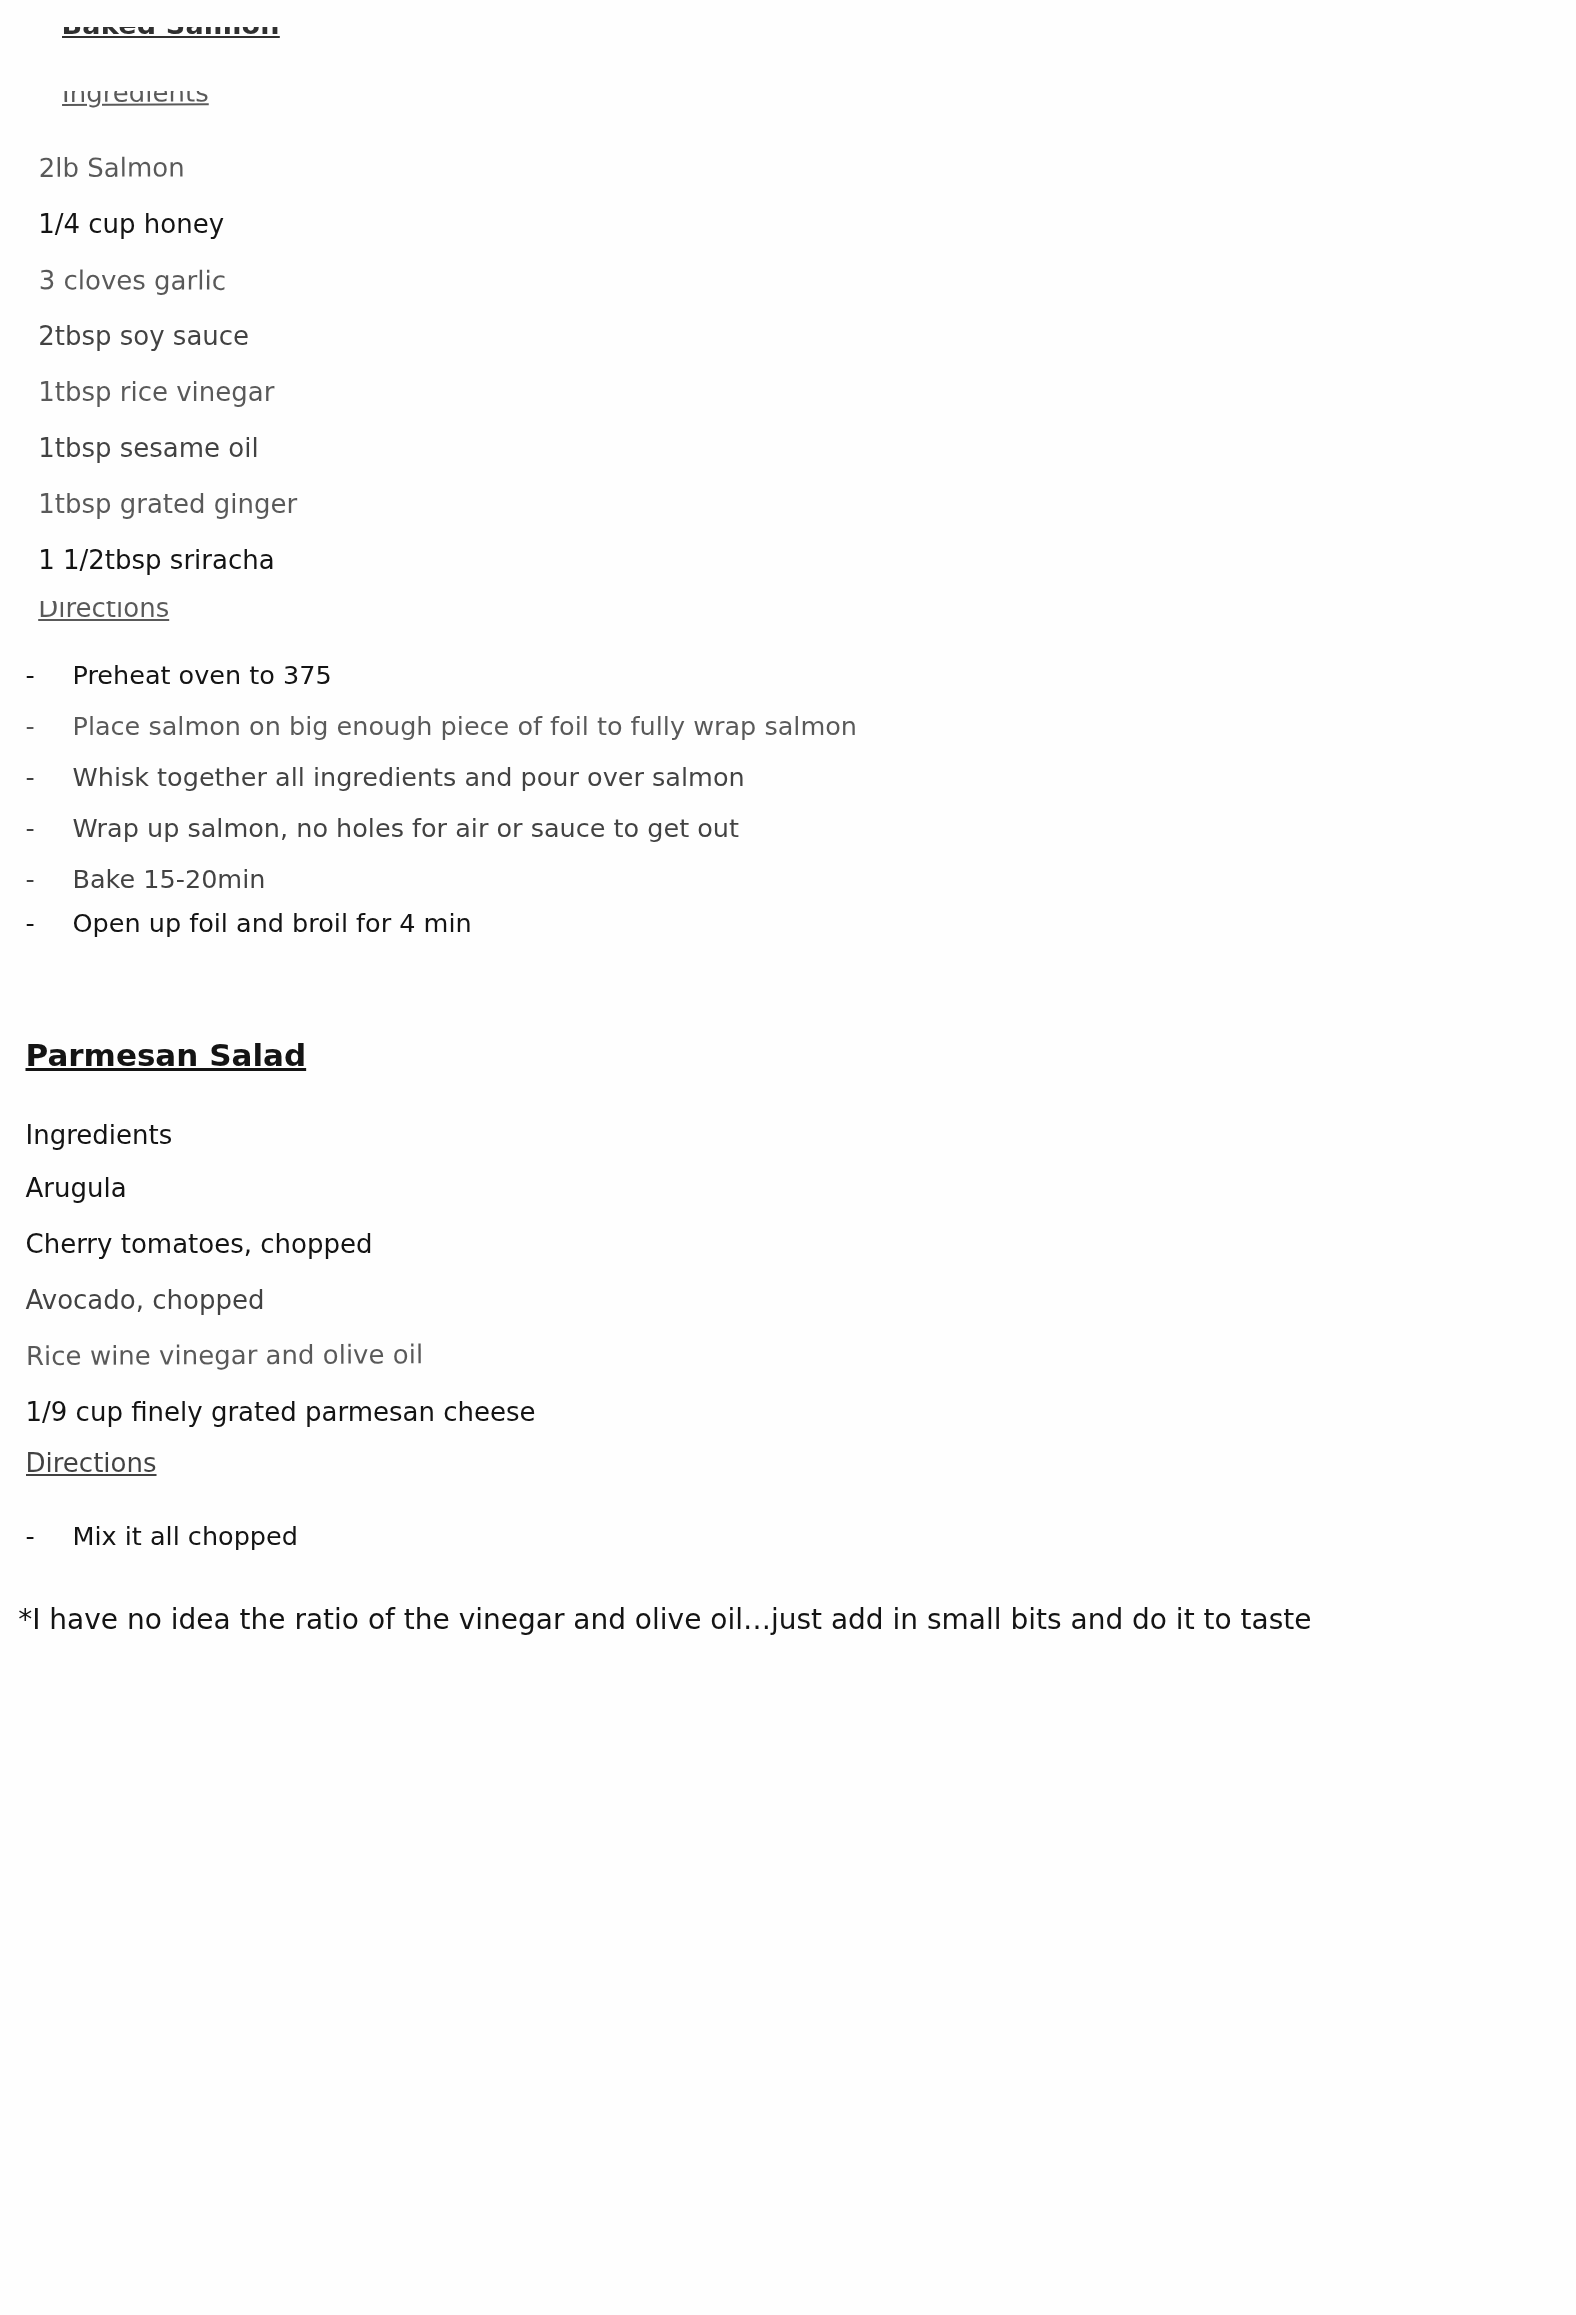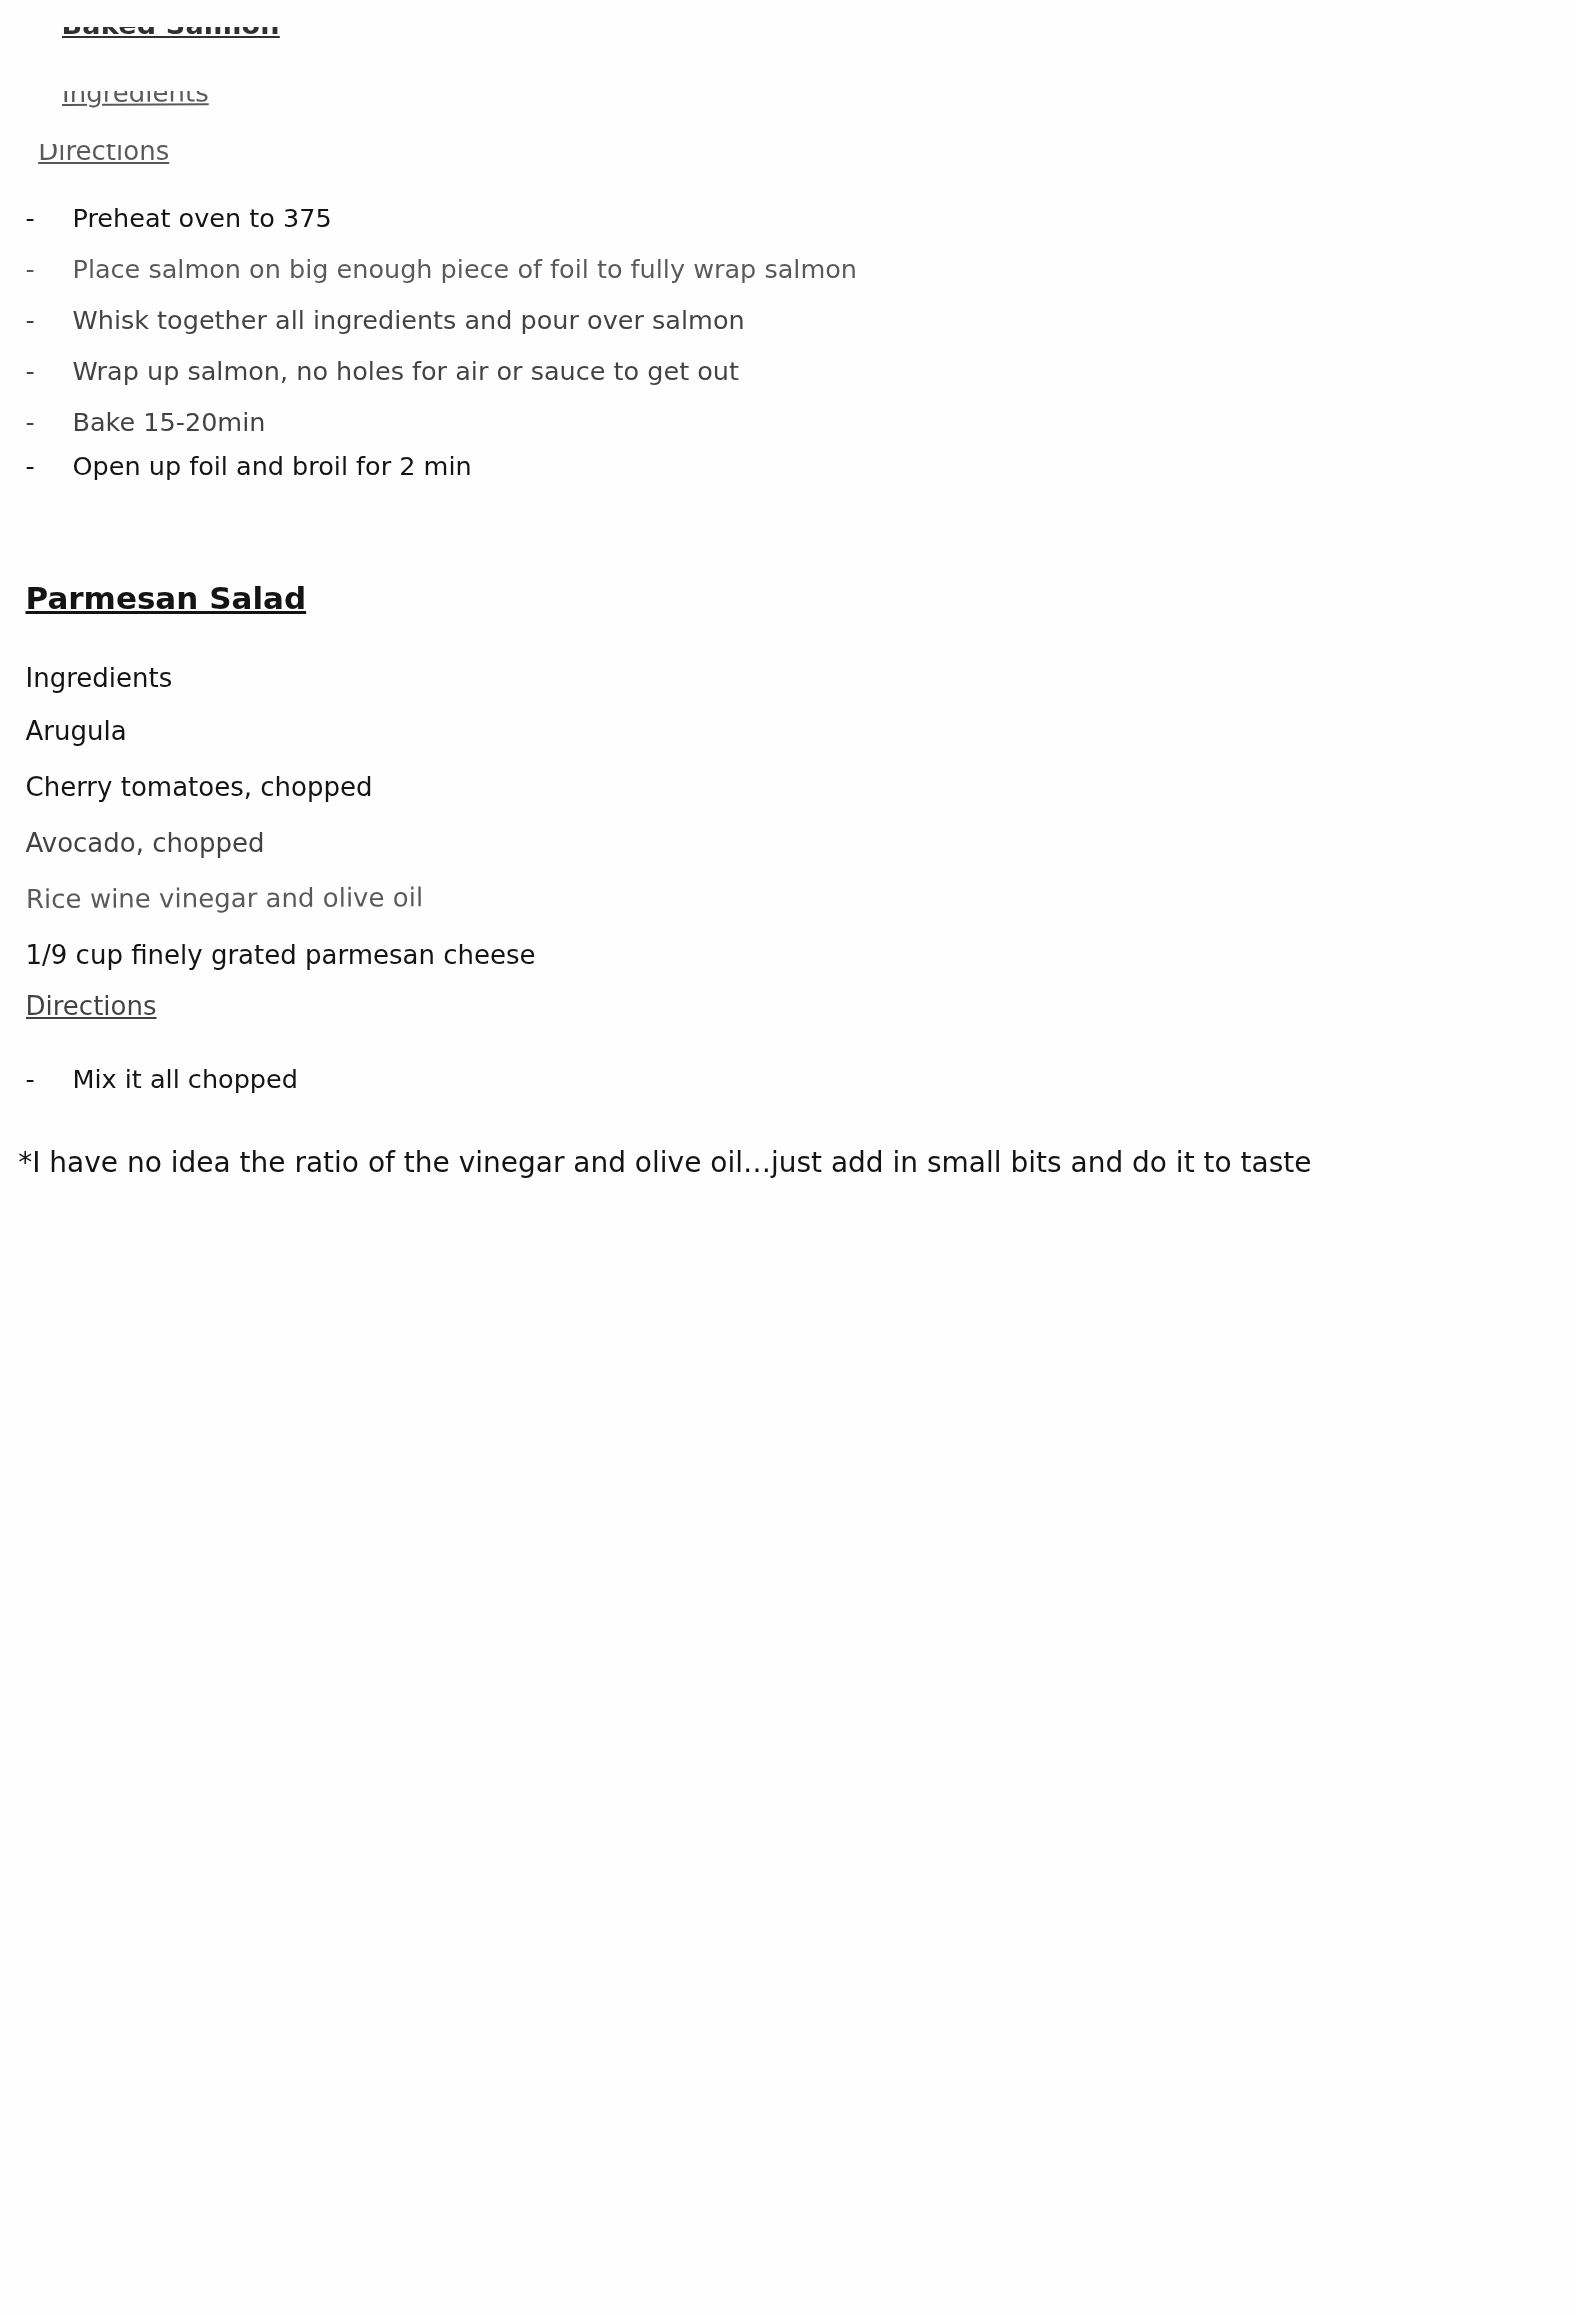--- a/index.html
+++ b/index.html
@@ -130,20 +130,30 @@
     <div class="title-clip">
       <h1 class="recipe-title">Baked Salmon</h1>
     </div>
 
     <div style="height:25.5px"></div>
 
     <div style="margin-left:36px; height:40px; overflow:hidden; position:relative;">
       <div class="section-label faded-2 skewa" style="position:relative; top:-12.7px;">Ingredients</div>
     </div>
 
+    <div class="ing-block">
+      <div class="ing-line indent-sm faded-2 skewa">2lb Salmon</div>
+      <div class="ing-line indent-sm">1/4 cup honey</div>
+      <div class="ing-line indent-sm faded-2 skewb">3 cloves garlic</div>
+      <div class="ing-line indent-sm faded-1">2tbsp soy sauce</div>
+      <div class="ing-line indent-sm faded-2">1tbsp rice vinegar</div>
+      <div class="ing-line indent-sm faded-1">1tbsp sesame oil</div>
+      <div class="ing-line indent-sm faded-2">1tbsp grated ginger</div>
+      <div class="ing-line indent-sm">1 1/2tbsp sriracha</div>
+    </div>
 
     <div class="dir-header" style="margin-left:12.7px; height:36px; overflow:hidden; position:relative;">
       <div class="section-label faded-2" style="position:relative; top:-7.3px;">Directions</div>
     </div>
 
     <ul class="dir-list" style="margin-top:23.6px;">
       <li class="dir-item" style="height:51px;">
         <span class="dir-dash">-</span>
         <span>Preheat oven to 375</span>
       </li>
@@ -158,21 +168,21 @@
       <li class="dir-item faded-1" style="height:51px;">
         <span class="dir-dash">-</span>
         <span>Wrap up salmon, no holes for air or sauce to get out</span>
       </li>
       <li class="dir-item faded-1" style="height:44px;">
         <span class="dir-dash">-</span>
         <span>Bake 15-20min</span>
       </li>
       <li class="dir-item" style="height:51px;">
         <span class="dir-dash">-</span>
-        <span>Open up foil and broil for 2 min</span>
+        <span>Open up foil and broil for 4 min</span>
       </li>
     </ul>
 
     <div class="gap-big"></div>
 
     
     <h2 class="salad-title">Parmesan Salad</h2>
 
     <div style="height:36px"></div>
 

